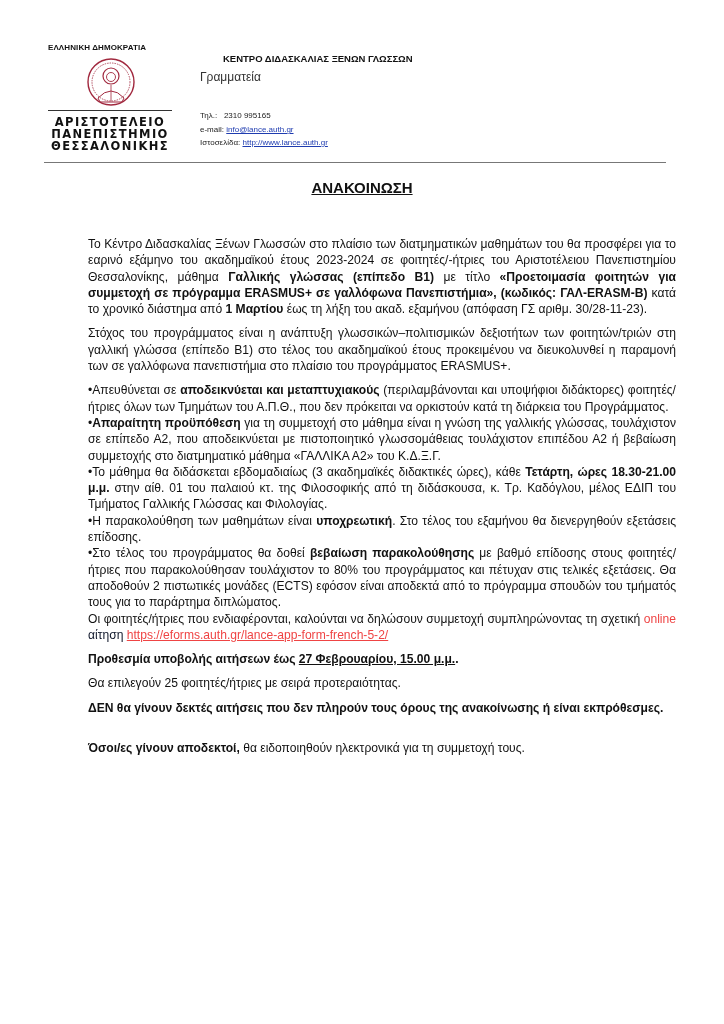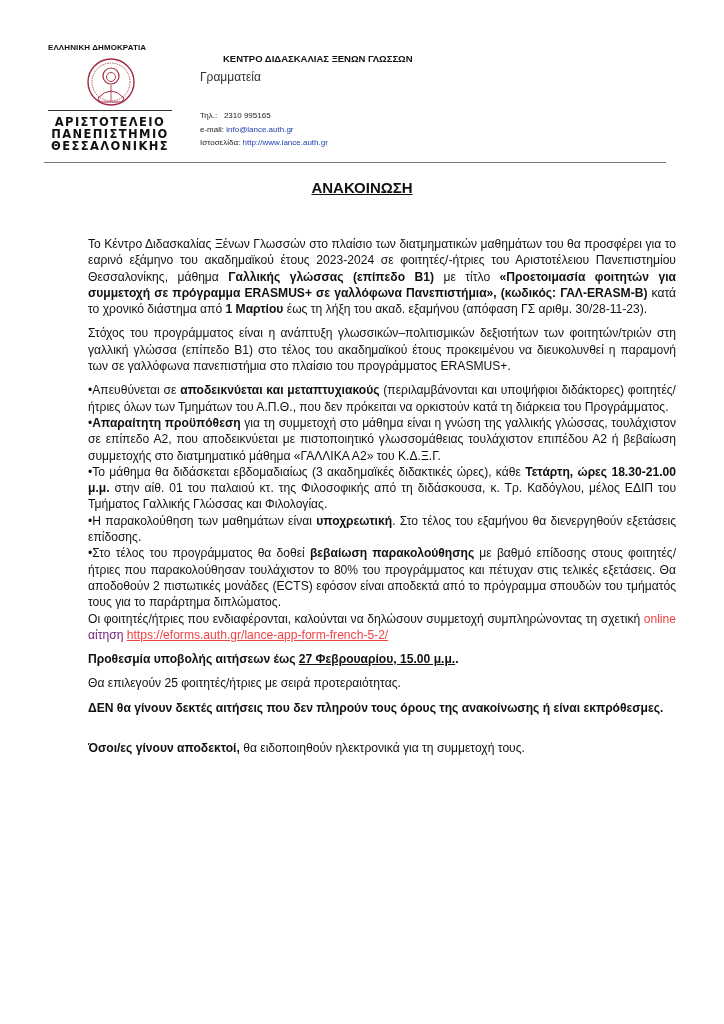--- a/index.html
+++ b/index.html
@@ -9,30 +9,30 @@
   .gr { font-family: "DejaVu Sans", sans-serif; }
   #gov { left: 48px; top: 43px; font-size: 8px; font-weight: bold; letter-spacing: 0.1px; }
   #logo { left: 86px; top: 56px; width: 50px; height: 56px; }
   #logo-rule { left: 48px; top: 110px; width: 124px; height: 1px; background: #333; }
   .uni { left: 48px; width: 124px; text-align: center; font-size: 11.5px; font-weight: bold; letter-spacing: 1.4px; }
   #uni1 { top: 115px; } #uni2 { top: 127px; } #uni3 { top: 139px; }
   #center { left: 200px; top: 53px; font-size: 9.5px; font-weight: bold; padding-left: 23px; }
   #secretariat { left: 200px; top: 70px; font-size: 12px; color: #333; }
   .contact { left: 200px; font-size: 8px; color: #222; }
   #phone { top: 111px; } #email { top: 125px; } #web { top: 138px; }
-  .contact a { color: #1f3cb0; }
+  .contact a { color: #1f3cb0; text-decoration: underline; }
   #top-rule { left: 44px; top: 162px; width: 622px; height: 1px; background: #777; }
   #title { left: 0; width: 724px; top: 179px; text-align: center; font-size: 15px; font-weight: bold; text-decoration: underline; }
   #body { left: 88px; top: 236px; width: 588px; font-size: 12.1px; line-height: 16.3px; text-align: justify; }
   #body p { margin: 0 0 8px 0; }
   #body p.tight { margin: 0; }
   #body b { font-weight: bold; }
   .u { text-decoration: underline; margin-top: 8px; }
   .blue-bold { color: #ef4444; font-weight: normal; }
-  .blue { color: #701a75; }
+  .blue { color: #0f172a; }
   .link { color: #ef4444; text-decoration: underline; }
   .spacer { height: 16px; }
 </style>
 </head>
 <body>
 
 <div class="abs" id="gov">ΕΛΛΗΝΙΚΗ ΔΗΜΟΚΡΑΤΙΑ</div>
 
 <svg class="abs" id="logo" viewBox="0 0 50 56">
   <circle cx="25" cy="26" r="23" fill="none" stroke="#a1283e" stroke-width="1.4"></circle>

